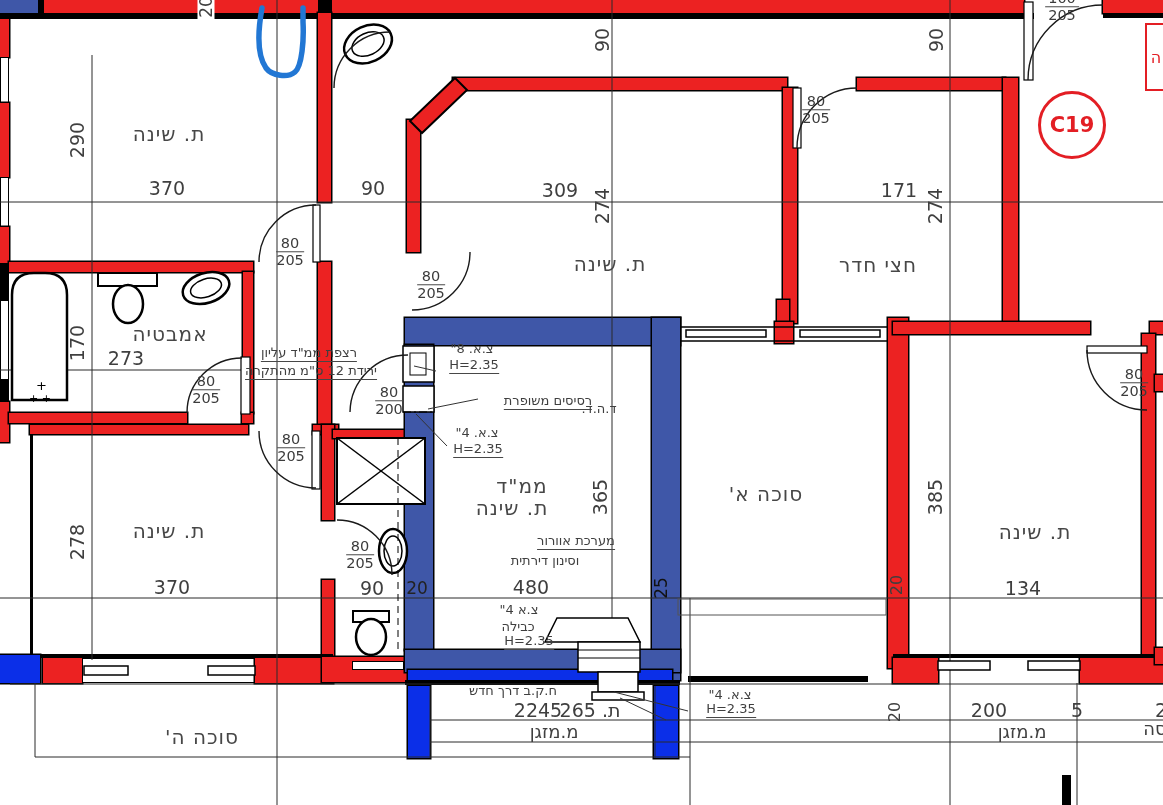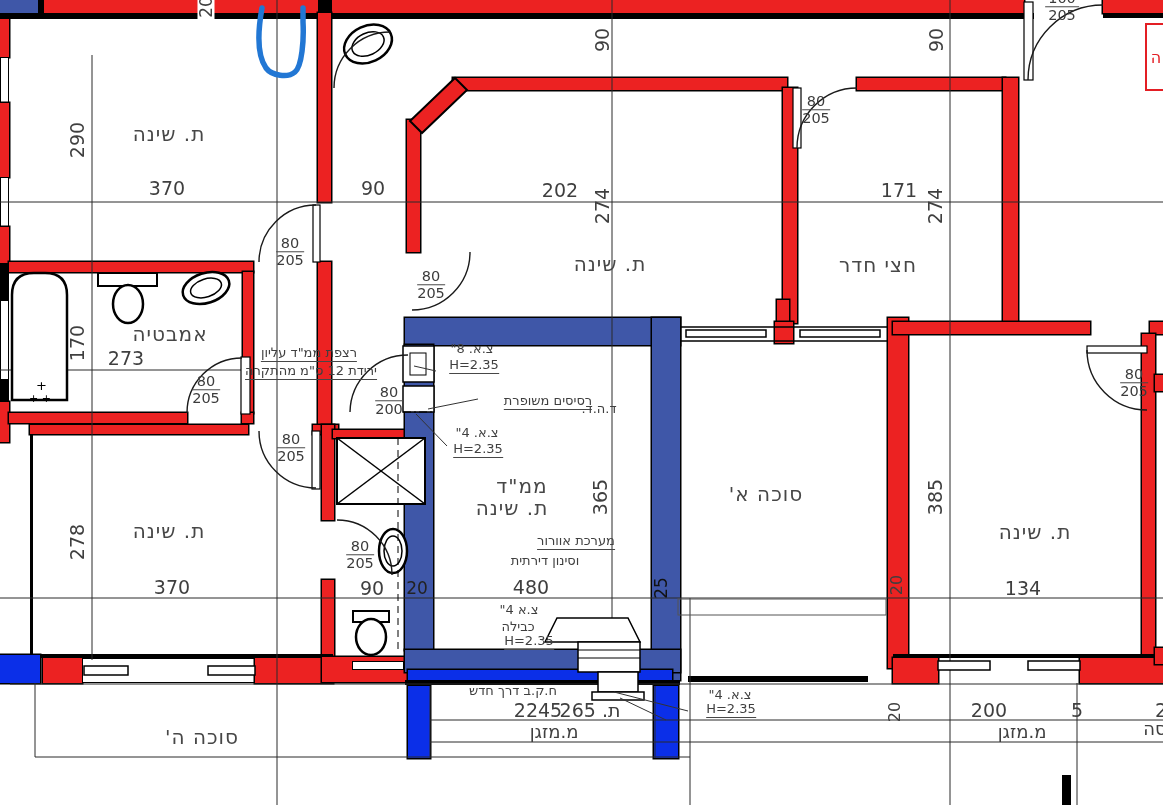--- a/index.html
+++ b/index.html
@@ -240,21 +240,21 @@
   <div class="lbl room" dir="rtl" style="left:512px;top:508px">ת. שינה</div>
   <div class="lbl room" dir="rtl" style="left:766px;top:494px">סוכה א'</div>
   <div class="lbl room" dir="rtl" style="left:202px;top:737px">סוכה ה'</div>
   <div class="lbl" dir="rtl" style="left:554px;top:732px;font-size:18px">מ.מזגן</div>
   <div class="lbl" dir="rtl" style="left:1022px;top:732px;font-size:18px">מ.מזגן</div>
 
   <div class="lbl" style="left:167px;top:188px">370</div>
   <div class="lbl v" style="left:77px;top:140px">290</div>
   <div class="lbl" style="left:373px;top:188px">90</div>
   <div class="lbl v chip" style="left:206px;top:7px;font-size:17px">20</div>
-  <div class="lbl" style="left:560px;top:190px">202</div>
+  <div class="lbl" style="left:560px;top:190px">309</div>
   <div class="lbl v" style="left:602px;top:206px">274</div>
   <div class="lbl v" style="left:602px;top:40px">90</div>
   <div class="lbl" style="left:899px;top:190px">171</div>
   <div class="lbl v" style="left:935px;top:206px">274</div>
   <div class="lbl v" style="left:936px;top:40px">90</div>
   <div class="lbl" style="left:126px;top:358px">273</div>
   <div class="lbl v" style="left:77px;top:343px">170</div>
   <div class="lbl" style="left:172px;top:587px">370</div>
   <div class="lbl v" style="left:77px;top:542px">278</div>
   <div class="lbl" style="left:531px;top:587px">480</div>
@@ -320,17 +320,20 @@
   <div class="lbl small ul" dir="rtl" style="left:576px;top:542px">מערכת אוורור</div>
   <div class="lbl small" dir="rtl" style="left:545px;top:560px">וסינון דירתית</div>
   <div class="lbl small" dir="rtl" style="left:519px;top:609px">צ.א 4"</div>
   <div class="lbl small" dir="rtl" style="left:518px;top:626px">כבילה</div>
   <div class="lbl small ul" style="left:529px;top:642px">H=2.35</div>
   <div class="lbl small" dir="rtl" style="left:513px;top:690px">ח.ק.ב דרך חדש</div>
   <div class="lbl small" dir="rtl" style="left:730px;top:694px">צ.א. 4"</div>
   <div class="lbl small ul" style="left:731px;top:710px">H=2.35</div>
   <div class="lbl" dir="rtl" style="left:1155px;top:729px;font-size:18px">סה</div>
 
+  <div id="c19">
+    <span>C19</span>
+  </div>
   <div id="redbox">
     <span>ה</span>
   </div>
 
 </div>
 
 </body></html>

